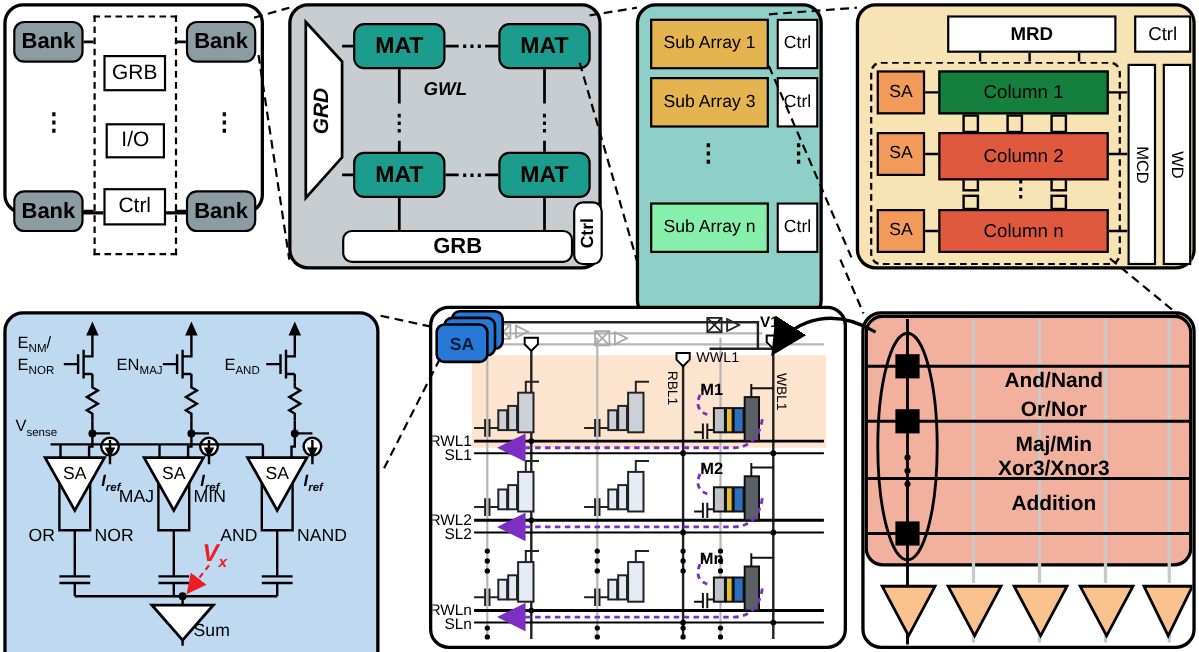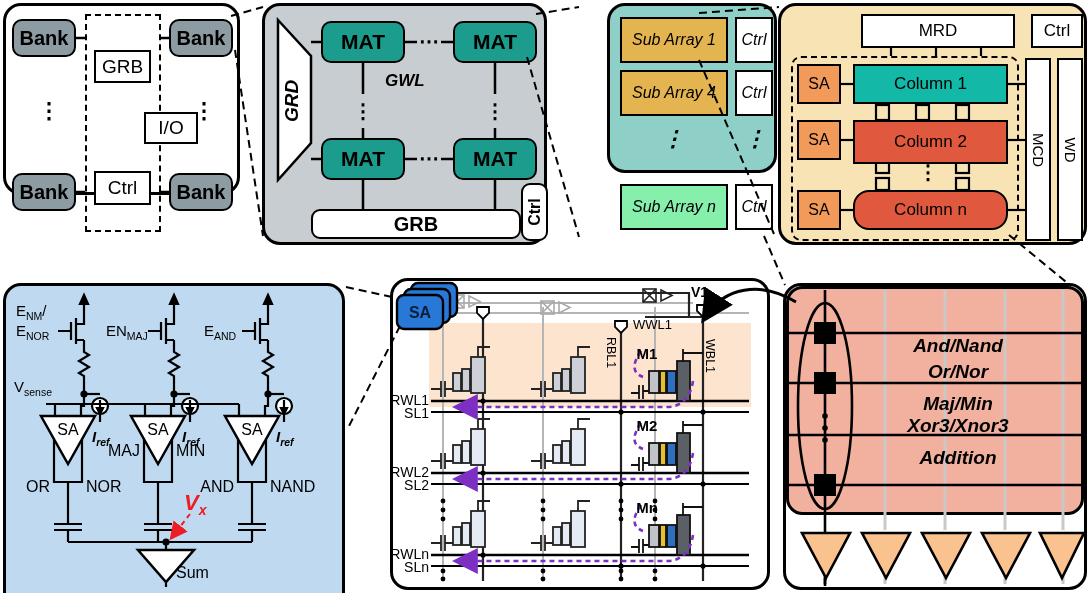--- a/index.html
+++ b/index.html
@@ -25,21 +25,21 @@
           <line x1="153" y1="32" x2="163" y2="32"></line>
         <line x1="70" y1="186" x2="79" y2="186"></line>
           <line x1="153" y1="186" x2="163" y2="186"></line>
       </g>
     </svg>
     <div class="box bold" style="left:6px;top:13px;width:64px;height:38px;background:#8d9ba3;border-radius:10px;font-size:20px;">Bank</div>
     <div class="box bold" style="left:163px;top:13px;width:64px;height:38px;background:#8d9ba3;border-radius:10px;font-size:20px;">Bank</div>
     <div class="box bold" style="left:6px;top:167px;width:64px;height:38px;background:#8d9ba3;border-radius:10px;font-size:20px;">Bank</div>
     <div class="box bold" style="left:163px;top:167px;width:64px;height:38px;background:#8d9ba3;border-radius:10px;font-size:20px;">Bank</div>
     <div class="box" style="left:88px;top:44px;width:57px;height:33px;font-size:19px;">GRB</div>
-    <div class="box" style="left:90px;top:106px;width:54px;height:32px;font-size:19px;margin-left:48px;">I/O</div>
+    <div class="box" style="left:90px;top:106px;width:54px;height:32px;font-size:19px;">I/O</div>
     <div class="box" style="left:88px;top:165px;width:57px;height:34px;font-size:19px;">Ctrl</div>
     <div class="dots" style="left:32px;top:100px;width:20px;">⋮</div>
     <div class="dots" style="left:187px;top:100px;width:20px;">⋮</div>
   </div>
 
   <div class="panel" style="left:262px;top:3px;width:285px;height:242px;background:#c8cdd1;">
     <svg width="279" height="236">
       <g stroke="#000" stroke-width="2.5" fill="none">
         <line x1="46" y1="36" x2="56" y2="36"></line>
           <line x1="46" y1="153" x2="56" y2="153"></line>
@@ -65,24 +65,24 @@
     <div class="box bold" style="left:56px;top:15px;width:84px;height:42px;background:#1b9c8c;border-radius:10px;font-size:21px;">MAT</div>
     <div class="box bold" style="left:188px;top:15px;width:84px;height:42px;background:#1b9c8c;border-radius:10px;font-size:21px;">MAT</div>
     <div class="box bold" style="left:56px;top:132px;width:84px;height:42px;background:#1b9c8c;border-radius:10px;font-size:21px;">MAT</div>
     <div class="box bold" style="left:188px;top:132px;width:84px;height:42px;background:#1b9c8c;border-radius:10px;font-size:21px;">MAT</div>
     <div class="box bold" style="left:46px;top:203px;width:210px;height:30px;border-radius:9px;font-size:20px;">GRB</div>
     <div class="box" style="left:256px;top:177px;width:27px;height:58px;border-radius:9px;">
       <span class="vtext bold" style="transform:translate(-50%,-50%) rotate(-90deg);font-size:16px;">Ctrl</span>
     </div>
   </div>
 
-  <div class="panel" style="left:607px;top:3px;width:170px;height:170px;background:#8ed0c8;font-style:italic;">
+  <div class="panel" style="left:578px;top:3px;width:170px;height:288px;background:#8ed0c8;">
     <div class="box" style="left:10px;top:11px;width:108px;height:46px;background:#e3b44f;font-size:16px;">Sub Array 1</div>
     <div class="box" style="left:125px;top:11px;width:38px;height:46px;font-size:16px;">Ctrl</div>
-    <div class="box" style="left:10px;top:64px;width:108px;height:46px;background:#e3b44f;font-size:16px;">Sub Array 4</div>
+    <div class="box" style="left:10px;top:64px;width:108px;height:46px;background:#e3b44f;font-size:16px;">Sub Array 3</div>
     <div class="box" style="left:125px;top:64px;width:38px;height:46px;font-size:16px;">Ctrl</div>
     <div class="box" style="left:10px;top:178px;width:108px;height:46px;background:#86efac;font-size:16px;">Sub Array n</div>
     <div class="box" style="left:125px;top:178px;width:38px;height:46px;font-size:16px;">Ctrl</div>
     <div class="dots" style="left:52px;top:128px;width:20px;">⋮</div>
     <div class="dots" style="left:134px;top:128px;width:20px;">⋮</div>
   </div>
 
   <div class="panel" style="left:778px;top:3px;width:309px;height:242px;background:#f7e3b4;">
     <svg width="303" height="236">
       <g stroke="#000" stroke-width="2.2" fill="none">
@@ -98,28 +98,28 @@
         <rect x="95" y="99" width="13" height="15"></rect>
           <rect x="135" y="99" width="13" height="15"></rect>
           <rect x="175" y="99" width="13" height="15"></rect>
         <rect x="95" y="155" width="13" height="12"></rect>
           <rect x="175" y="155" width="13" height="12"></rect>
         <rect x="95" y="172" width="13" height="12"></rect>
           <rect x="175" y="172" width="13" height="12"></rect>
       </g>
     </svg>
     <div class="abs" style="position:absolute;left:10px;top:50px;width:228px;height:185px;border:2px dashed #000;border-radius:10px;box-sizing:border-box;"></div>
-    <div class="box" style="left:80px;top:8px;width:154px;height:34px;font-size:17px;">MRD</div>
+    <div class="box" style="left:80px;top:8px;width:154px;height:34px;font-size:17px;font-weight:bold;">MRD</div>
     <div class="box" style="left:250px;top:8px;width:52px;height:34px;font-size:17px;">Ctrl</div>
     <div class="box" style="left:16px;top:58px;width:44px;height:40px;background:#f29a5a;font-size:16px;">SA</div>
-    <div class="box" style="left:72px;top:58px;width:155px;height:40px;background:#14b8a6;font-size:17px;">Column 1</div>
+    <div class="box" style="left:72px;top:58px;width:155px;height:40px;background:#15803d;font-size:17px;">Column 1</div>
     <div class="box" style="left:16px;top:114px;width:44px;height:40px;background:#f29a5a;font-size:16px;">SA</div>
     <div class="box" style="left:72px;top:114px;width:155px;height:44px;background:#e0593f;font-size:17px;">Column 2</div>
     <div class="box" style="left:16px;top:184px;width:44px;height:40px;background:#f29a5a;font-size:16px;">SA</div>
-    <div class="box" style="left:72px;top:184px;width:155px;height:40px;background:#e0593f;font-size:17px;border-radius:16px;">Column n</div>
+    <div class="box" style="left:72px;top:184px;width:155px;height:40px;background:#e0593f;font-size:17px;">Column n</div>
     <div class="dots" style="left:137px;top:162px;width:20px;font-size:20px;">⋮</div>
     <div class="box" style="left:244px;top:52px;width:26px;height:183px;">
       <span class="vtext" style="transform:translate(-50%,-50%) rotate(90deg);font-size:15px;">MCD</span>
     </div>
     <div class="box" style="left:276px;top:52px;width:26px;height:183px;">
       <span class="vtext" style="transform:translate(-50%,-50%) rotate(90deg);font-size:15px;">WD</span>
     </div>
   </div>
 
   <div class="panel" style="left:3px;top:283px;width:342px;height:373px;background:#bfdaf0;">
@@ -339,21 +339,21 @@
 
       <g stroke="#000" stroke-width="2.4">
         <rect x="18" y="2" width="46" height="34" rx="7" fill="#2878d8"></rect>
         <rect x="11" y="8" width="46" height="34" rx="7" fill="#2878d8"></rect>
         <rect x="4" y="14" width="46" height="34" rx="7" fill="#2878d8"></rect>
         <text x="27" y="37" text-anchor="middle" font-size="16" font-weight="bold" stroke="none" fill="#0b1e3a">SA</text>
       </g>
     </svg>
   </div>
 
-  <div class="panel" style="left:783px;top:283px;width:304px;height:307px;background:#fff;font-style:italic;">
+  <div class="panel" style="left:783px;top:283px;width:304px;height:307px;background:#fff;">
     <svg width="298" height="301" viewBox="0 0 298 301">
       <rect x="1.5" y="1.5" width="295" height="226" rx="15" fill="#f2b19e" stroke="#000" stroke-width="3"></rect>
       <g stroke="#c9c9c9" stroke-width="3">
         <line x1="99" y1="4" x2="99" y2="244"></line>
           <line x1="159" y1="4" x2="159" y2="244"></line>
         <line x1="219" y1="4" x2="219" y2="244"></line>
           <line x1="277" y1="4" x2="277" y2="244"></line>
         <line x1="99" y1="288" x2="99" y2="298"></line>
           <line x1="159" y1="288" x2="159" y2="298"></line>
         <line x1="219" y1="288" x2="219" y2="298"></line>

